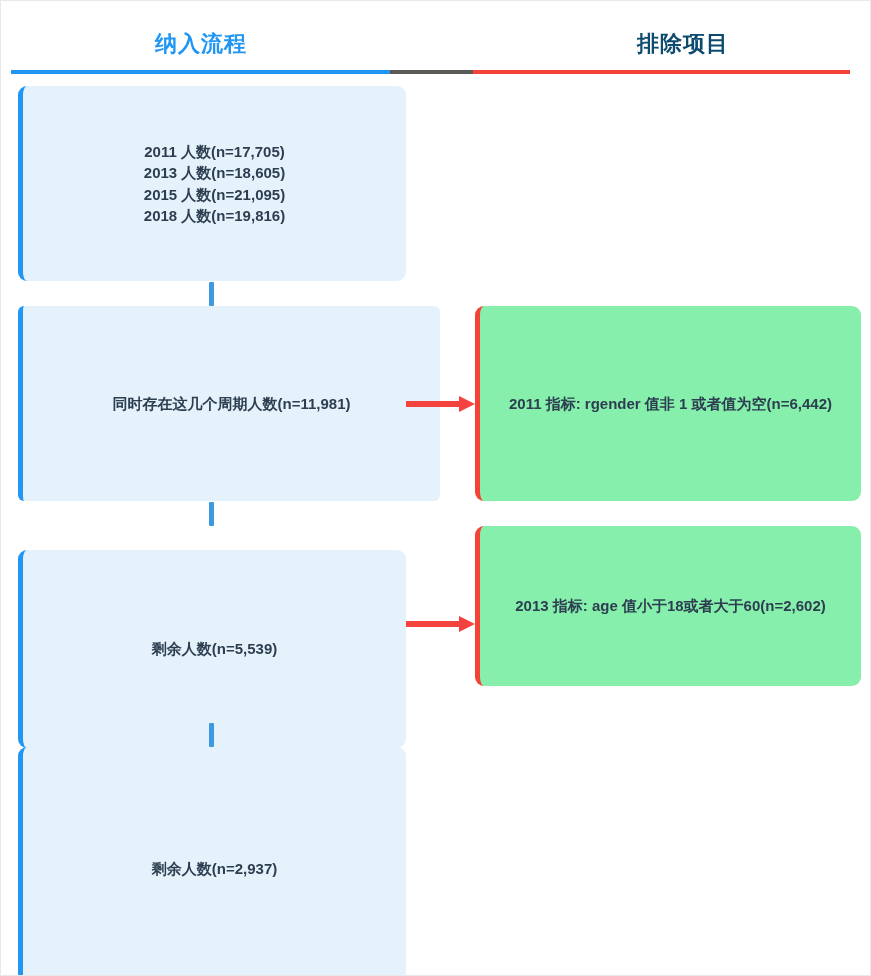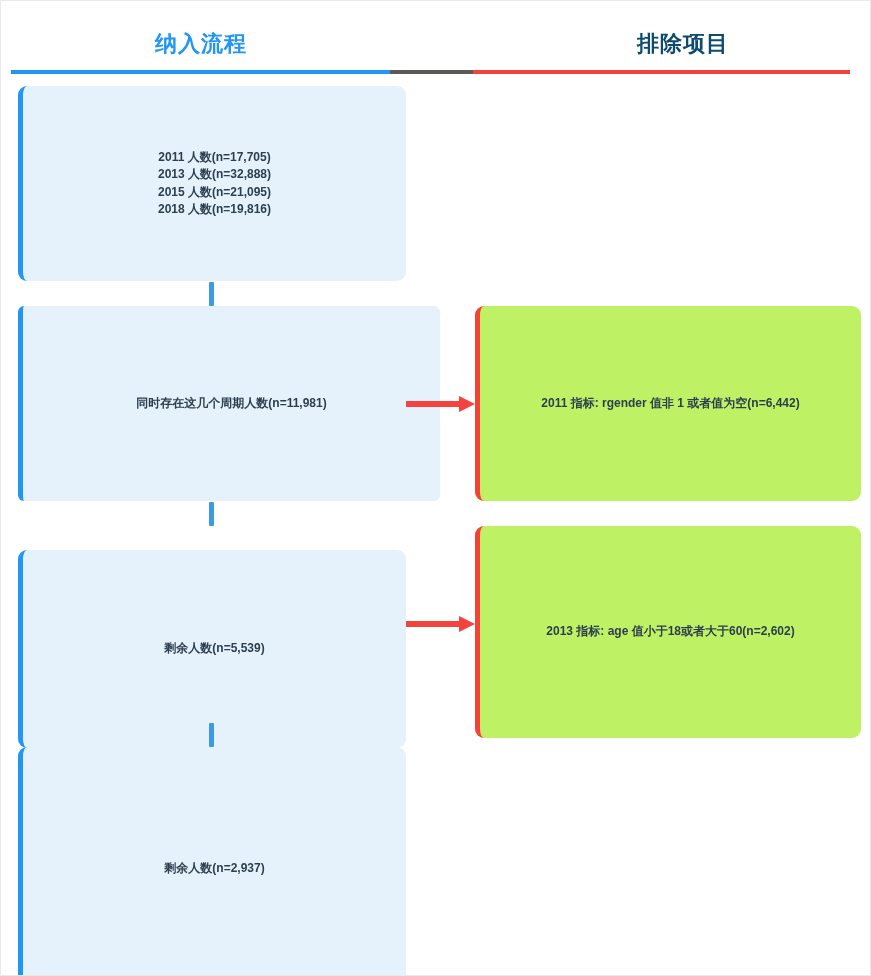--- a/index.html
+++ b/index.html
@@ -63,43 +63,43 @@
     position: absolute;
     box-sizing: border-box;
     border-radius: 9px;
     display: flex;
     align-items: center;
     justify-content: center;
     padding: 10px 26px;
   }
   .box-inner {
     text-align: center;
-    font-size: 12px;
+    font-size: 15px;
     font-weight: bold;
     color: #2c3e50;
     line-height: 1.42;
   }
   .box-inner .line { display: block; white-space: nowrap; }
 
   .box.blue {
     background: #e6f2fb;
     border-left: 5px solid #2196f3;
   }
   .box.red {
-    background: #bef264;
+    background: #86efac;
     border-left: 5px solid #f44336;
   }
 
   
   #box-cohort     { left: 17px;  top: 85px;  width: 388px; height: 195px; }
   #box-overlap    { left: 17px;  top: 305px; width: 422px; height: 195px; border-radius: 6px; }
   #box-remain-1   { left: 17px;  top: 525px; width: 388px; height: 198px; margin-top: 24px; }
   #box-remain-2   { left: 17px;  top: 746px; width: 388px; height: 244px; }
   #box-exclude-1  { left: 474px; top: 305px; width: 386px; height: 195px; }
-  #box-exclude-2  { left: 474px; top: 525px; width: 386px; height: 212px; }
+  #box-exclude-2  { left: 474px; top: 525px; width: 386px; height: 160px; }
 
   
   .v-connector {
     position: absolute;
     left: 208px;
     width: 5px;
     background: #3d9ae0;
     border-radius: 1px;
   }
   #conn-1 { top: 281px; height: 24px; }
@@ -144,21 +144,21 @@
     <div class="header-title right">排除项目</div>
   </div>
 
   <div class="divider blue"></div>
   <div class="divider gray"></div>
   <div class="divider red"></div>
 
   <div class="box blue" id="box-cohort">
     <div class="box-inner">
       <span class="line">2011 人数(n=17,705)</span>
-      <span class="line">2013 人数(n=32,888)</span>
+      <span class="line">2013 人数(n=18,605)</span>
       <span class="line">2015 人数(n=21,095)</span>
       <span class="line">2018 人数(n=19,816)</span>
     </div>
   </div>
 
   <div class="v-connector" id="conn-1"></div>
 
   <div class="box blue" id="box-overlap">
     <div class="box-inner">
       <span class="line">同时存在这几个周期人数(n=11,981)</span>

